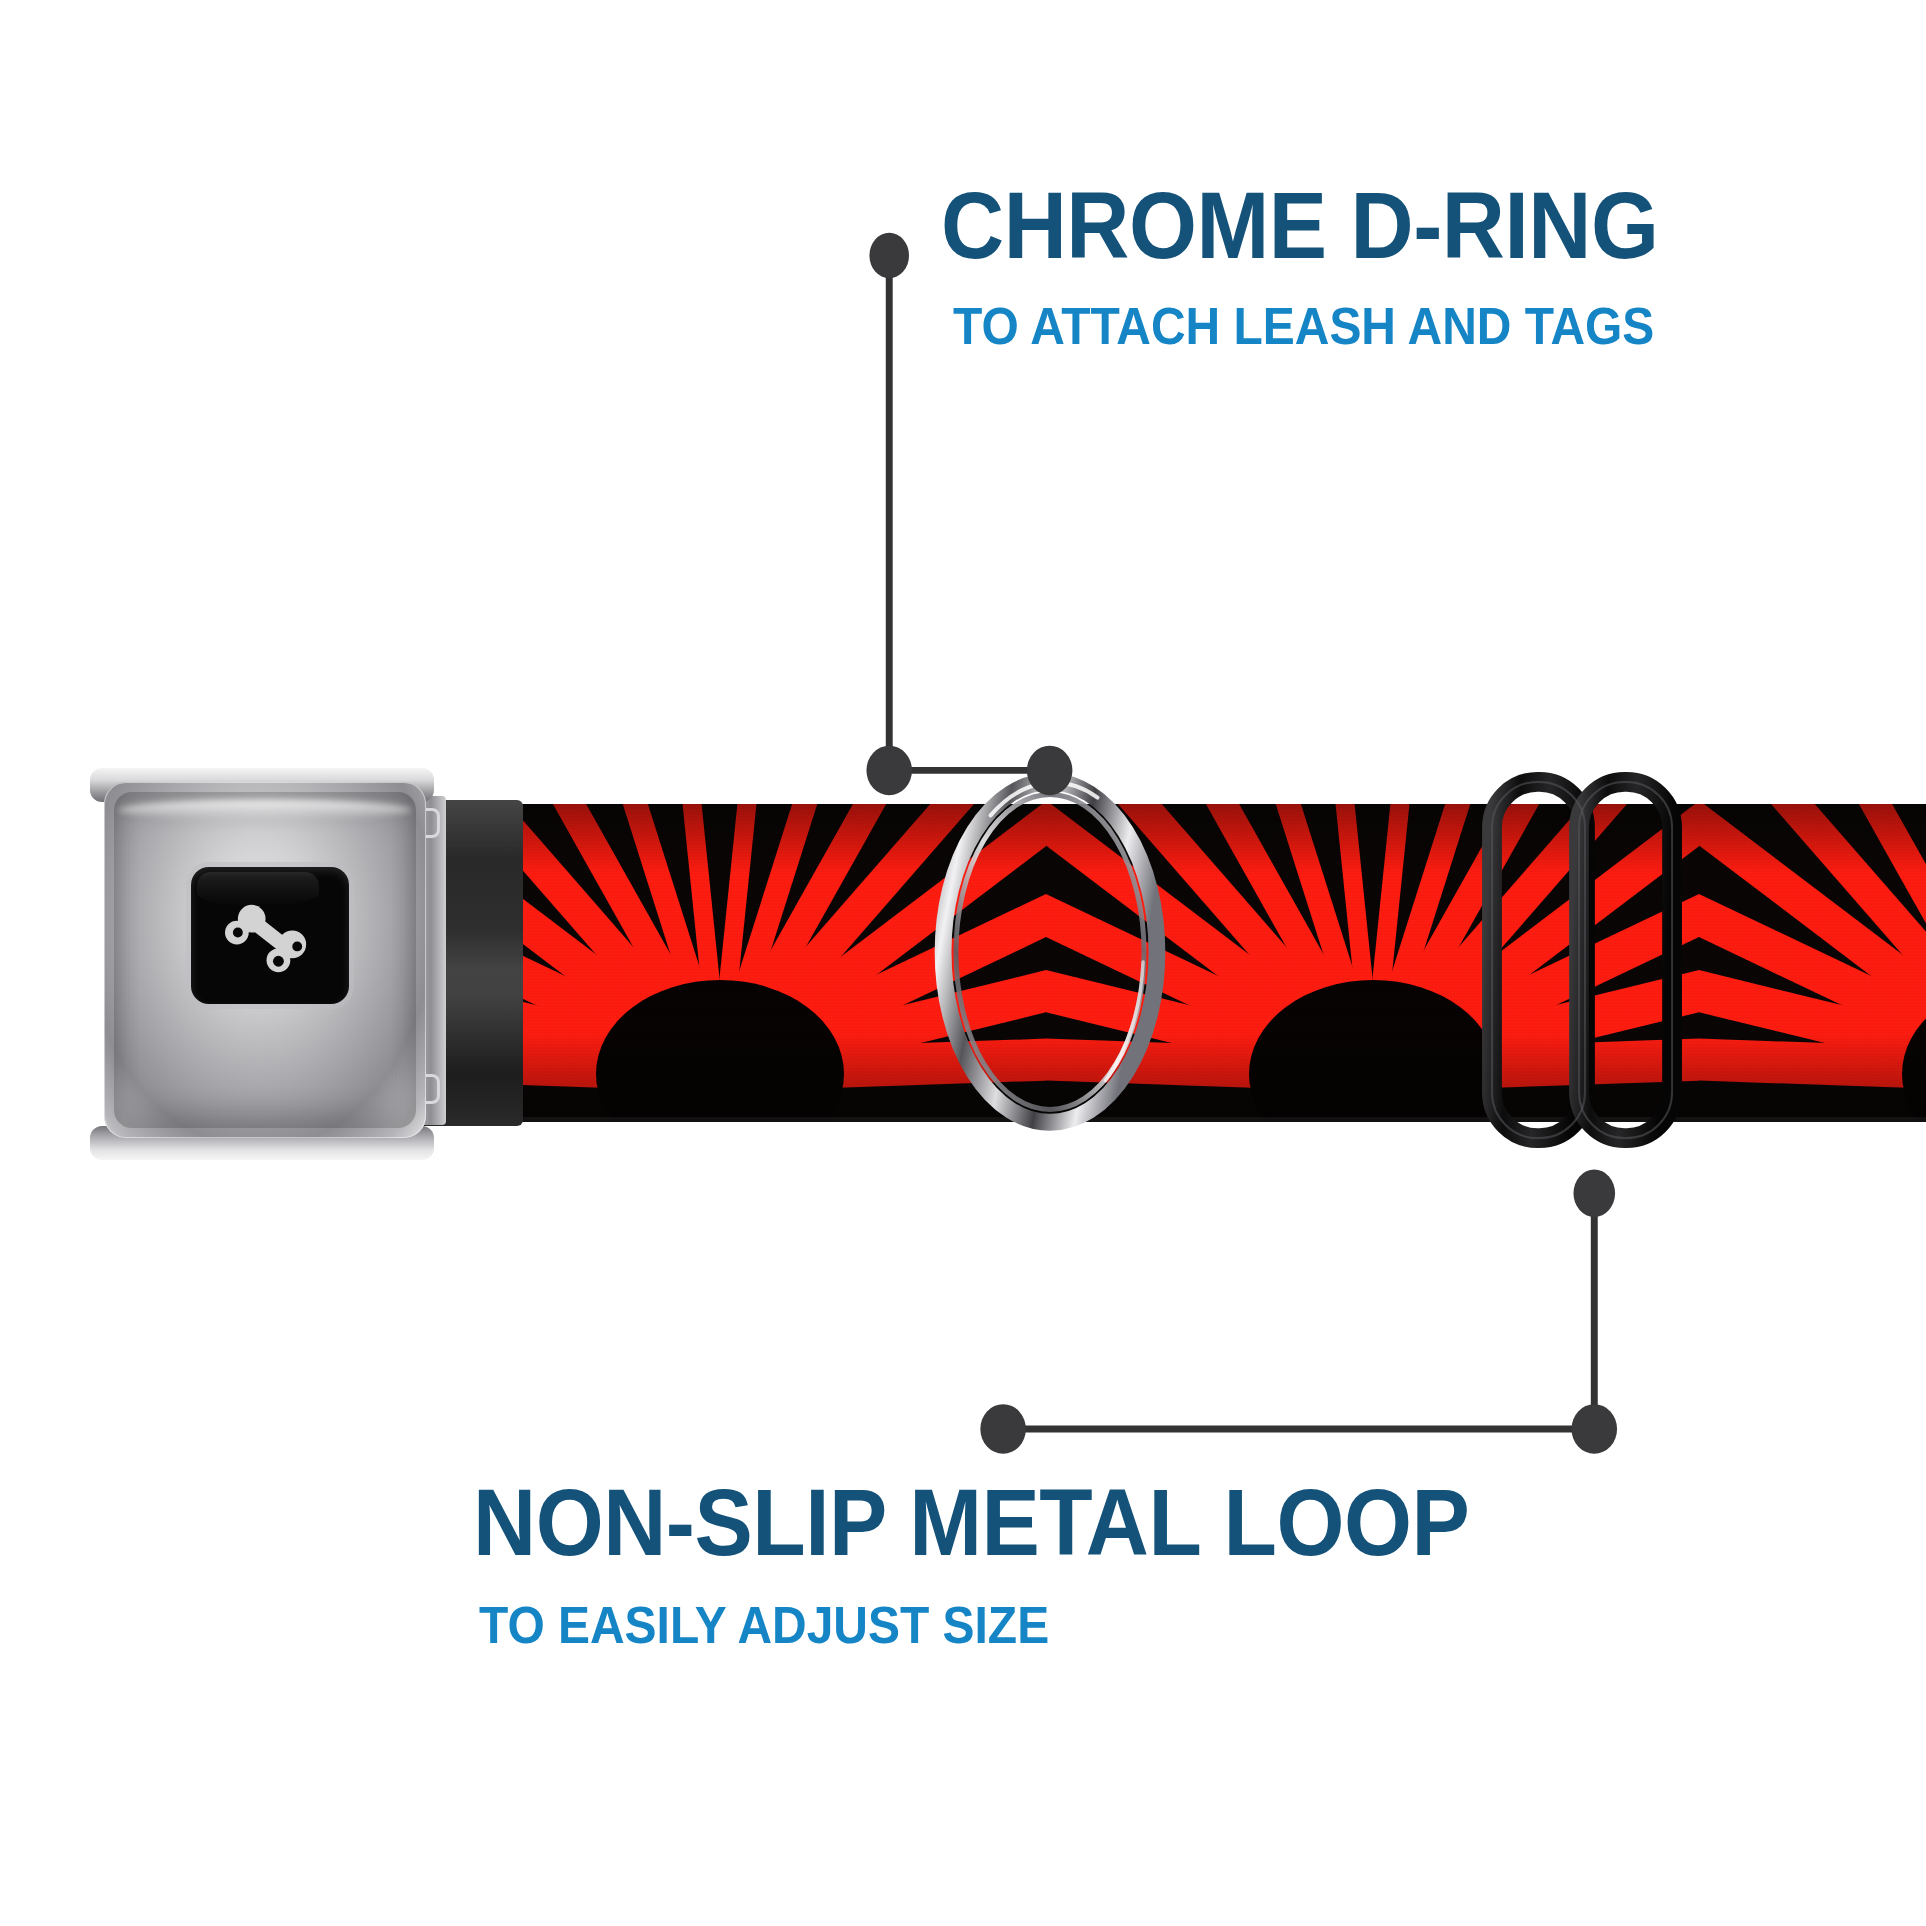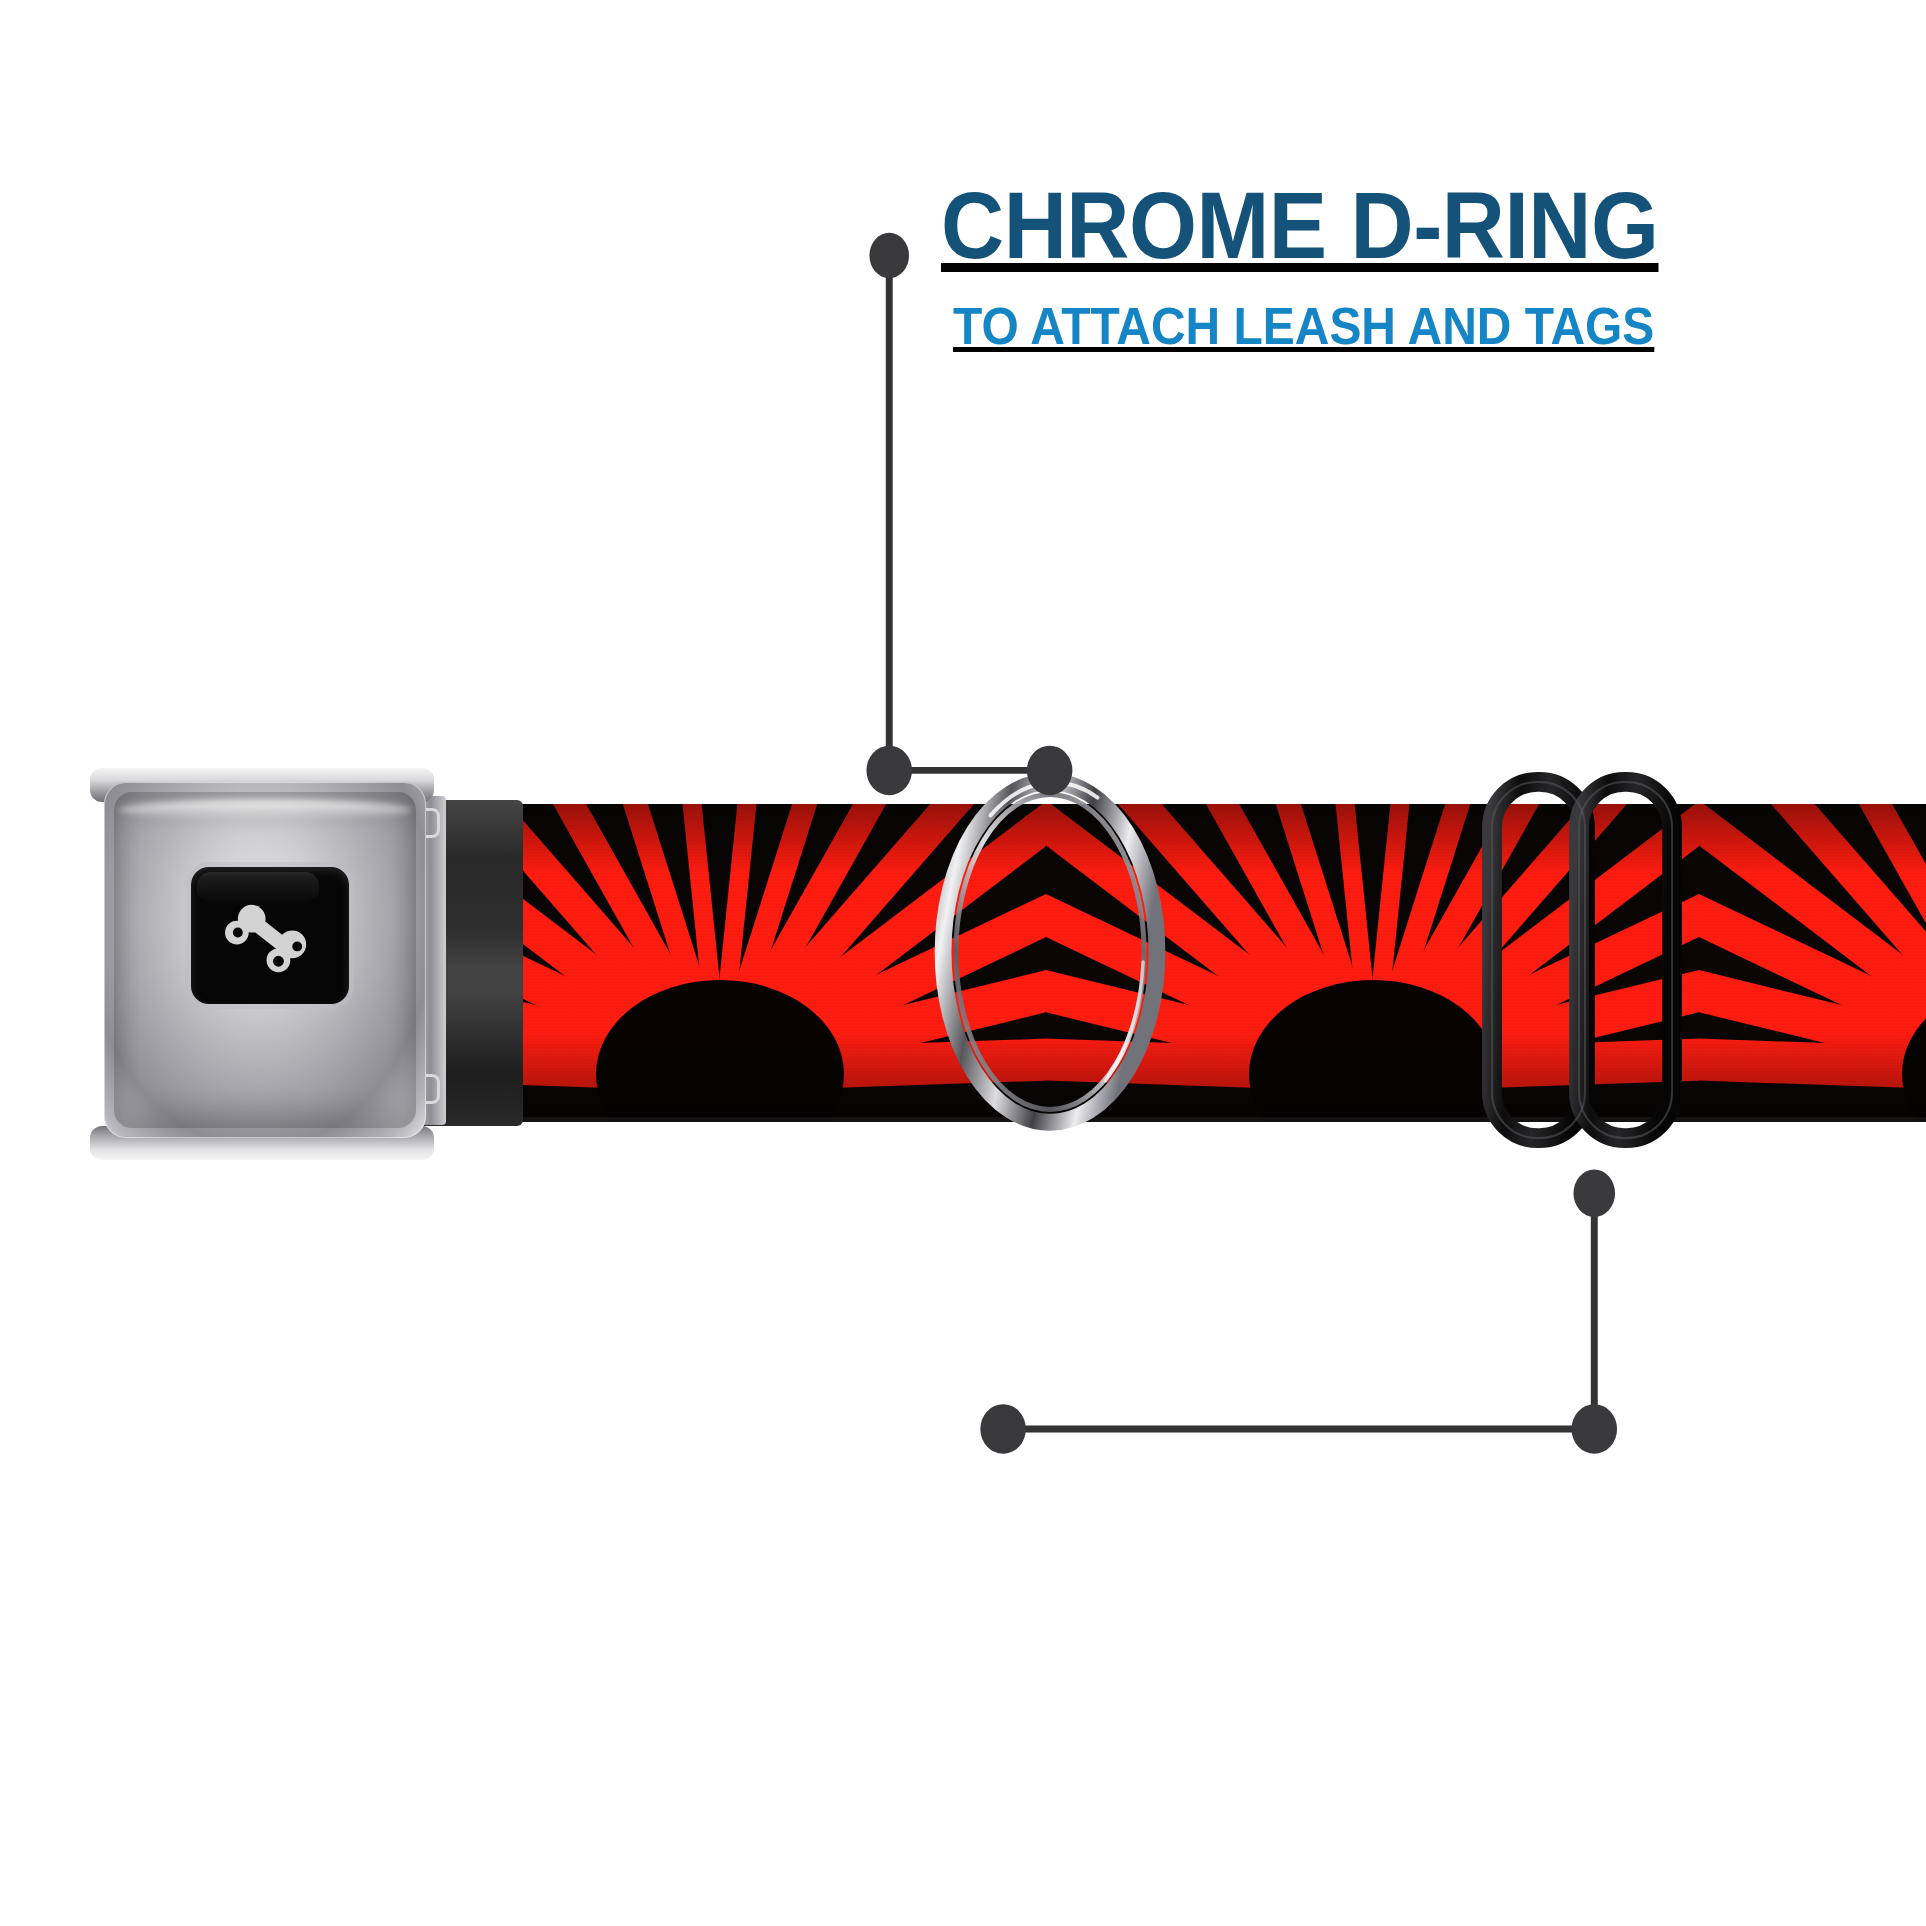--- a/index.html
+++ b/index.html
@@ -6,21 +6,21 @@
   html,body { width:1927px; height:1927px; }
   body {
     background:#ffffff;
     font-family:"Liberation Sans", sans-serif;
     position:relative;
     overflow:hidden;
   }
   #stage { position:absolute; left:0; top:0; width:1927px; height:1927px; }
 
   
-  .callout { position:absolute;text-decoration:underline; }
+  .callout { position:absolute; }
   .callout-title {
     font-weight:bold;
     letter-spacing:-0.5px;
     line-height:1;
     white-space:nowrap;
     transform:scaleX(0.92);
     transform-origin:left center;
   }
   .callout-sub {
     font-weight:bold;
@@ -334,15 +334,19 @@
       <ellipse cx="1610" cy="1443" rx="23" ry="25" fill="#3a3a3c"></ellipse>
       <ellipse cx="1013" cy="1443" rx="23" ry="25" fill="#3a3a3c"></ellipse>
     </g>
   </svg>
 
   <div class="callout" id="callout-dring">
     <div class="callout-title">CHROME D-RING</div>
     <div class="callout-sub">TO ATTACH LEASH AND TAGS</div>
   </div>
 
+  <div class="callout" id="callout-loop">
+    <div class="callout-title">NON-SLIP METAL LOOP</div>
+    <div class="callout-sub">TO EASILY ADJUST SIZE</div>
+  </div>
 
 </div>
 
 
 </body></html>

